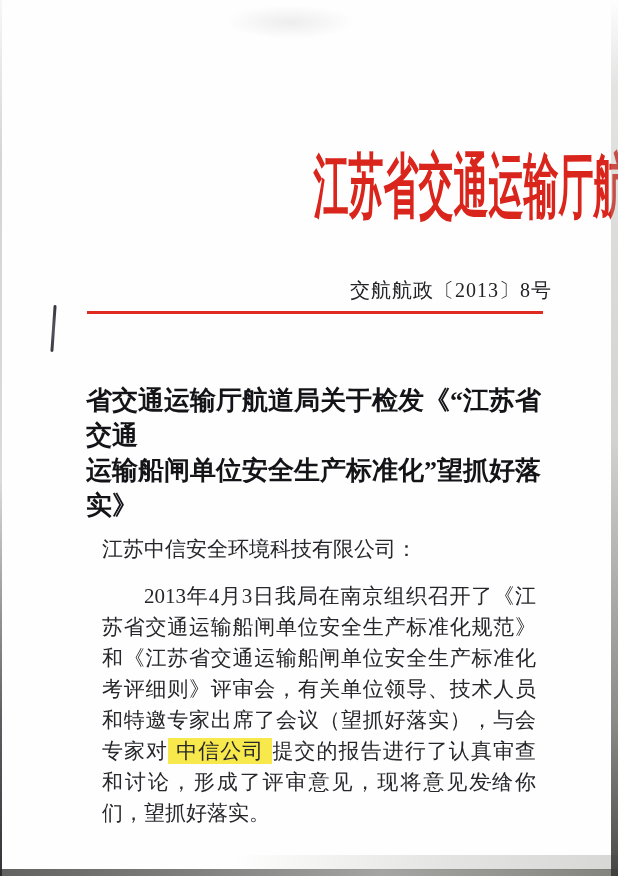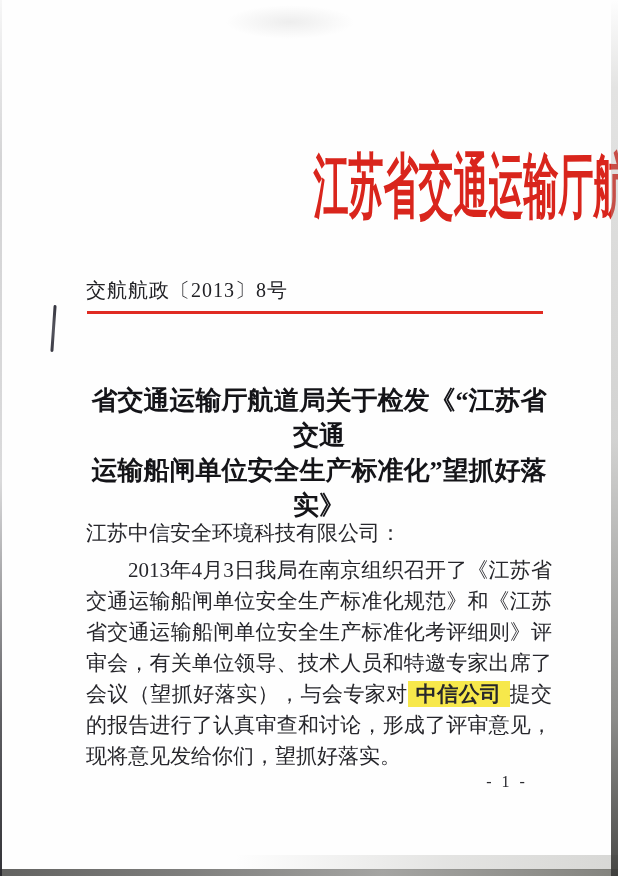--- a/index.html
+++ b/index.html
@@ -41,68 +41,67 @@
     transform: scaleX(0.5);
     transform-origin: 50% 50%;
     letter-spacing: 0;
   }
   
   .doc-number {
     position: absolute;
     left: 0;
     top: 278px;
     width: 100%;
-    text-align: left;
+    text-align: right;
     font-size: 20px;
     line-height: 24px;
     color: #222226;
     letter-spacing: 1px;
   }
   
   .red-rule {
     position: absolute;
     left: 1px;
     top: 311px;
     width: 456px;
     height: 3px;
     background: var(--rule-red, #e02b22);
   }
   
   .doc-title {
     position: absolute;
     left: 0;
     top: 383px;
     width: 100%;
-    text-align: center;
+    text-align: left;
     font-weight: 700;
     font-size: 26px;
     line-height: 35px;
     color: #141418;
   }
   
   .body-text {
     position: absolute;
     left: 0;
     top: 518px;
     width: 466px;
     font-size: 21px;
     line-height: 31px;
     text-align: justify;
     color: var(--ink, #26262b);
   }
-  .body-text p { margin: 0; }
+  .body-text p { margin: 16px; }
   .body-text .para {
     margin-top: 6px;
     text-indent: 2em;
   }
   mark.highlight {
     background: var(--highlight-yellow, #f7e84b);
     color: inherit;
     padding: 1px 8px;
-    font-weight: bold;
   }
   
   .page-number {
     position: absolute;
     left: 462px;
     top: 773px;
     width: 90px;
     text-align: center;
     font-size: 16px;
     letter-spacing: 3px;

